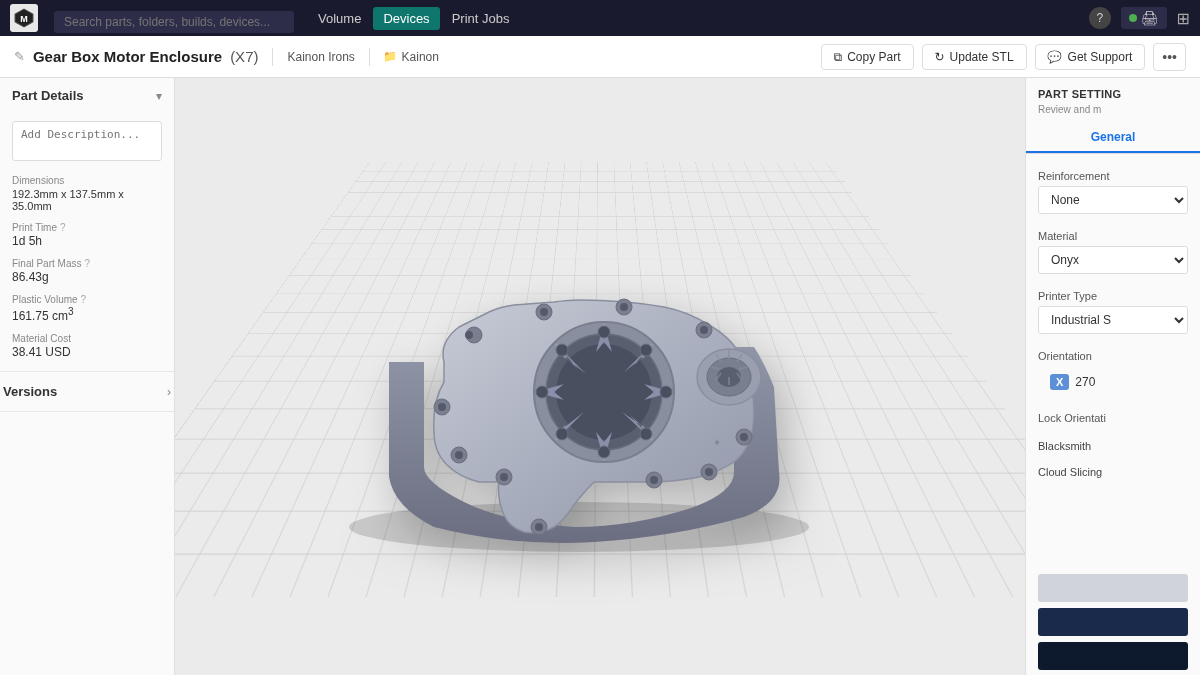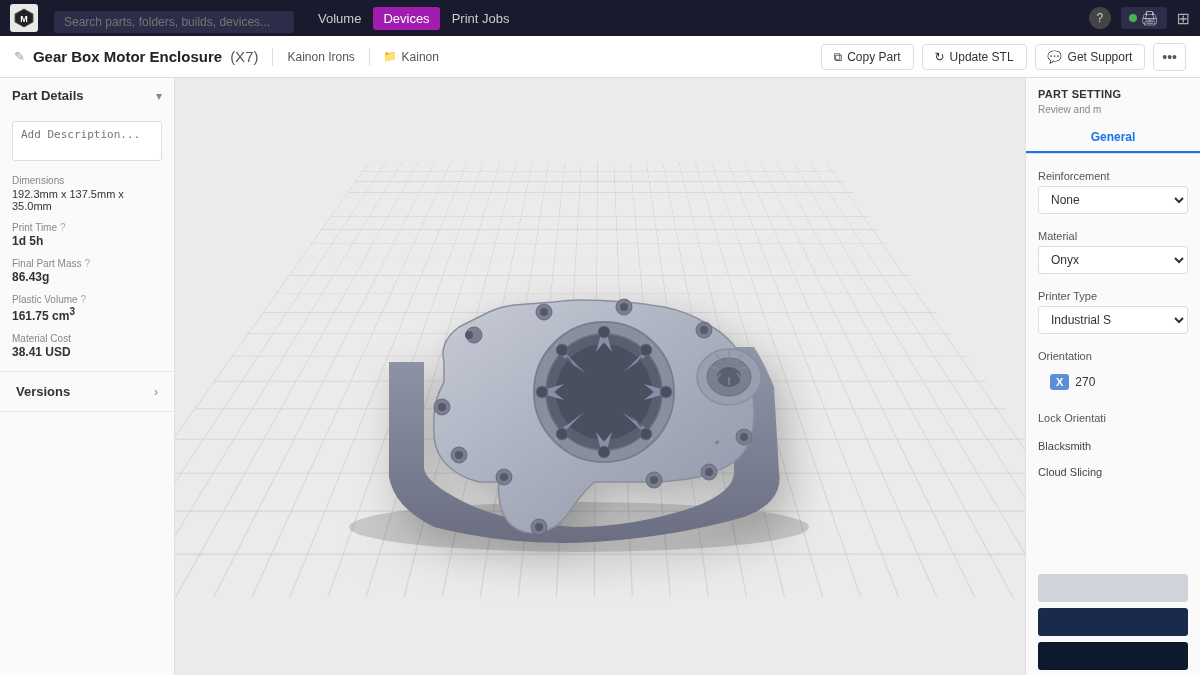--- a/index.html
+++ b/index.html
@@ -16,21 +16,21 @@
       width: 28px; height: 28px; background: #e8e8e8; border-radius: 3px; display: flex; align-items: center; justify-content: center;
     }
     .logo-mark svg { width: 22px; height: 22px; }
     .search-bar {
       background: #2d2d4a; border: none; color: #aaa; padding: 4px 10px; border-radius: 3px; width: 240px; font-size: 12px; outline: none; margin-top: 8px;
     }
     .nav-links { display: flex; gap: 2px; margin-left: 6px; }
     .nav-link {
       color: #ccc; font-size: 13px; padding: 4px 10px; cursor: pointer; border-radius: 3px; text-decoration: none;
     }
-    .nav-link:hover, .nav-link.active { background: #a21caf; color: #fff; }
+    .nav-link:hover, .nav-link.active { background: #0f766e; color: #fff; }
     .nav-right { margin-left: auto; display: flex; align-items: center; gap: 10px; }
     .help-btn {
       width: 22px; height: 22px; border-radius: 50%; background: #444; color: #ccc; display: flex; align-items: center; justify-content: center; font-size: 12px; cursor: pointer;
     }
     .printer-indicator {
       display: flex; align-items: center; gap: 4px; background: #2d2d4a; padding: 3px 8px; border-radius: 3px;
     }
     .printer-dot { width: 8px; height: 8px; border-radius: 50%; background: #4caf50; }
     .printer-icon { color: #ccc; font-size: 14px; }
     .nav-grid { color: #aaa; font-size: 16px; cursor: pointer; }
@@ -68,24 +68,24 @@
     .panel-header-title { font-size: 13px; font-weight: 600; color: #333; }
     .chevron { font-size: 12px; color: #888; }
     .panel-body { padding: 8px 12px 12px; }
     .desc-input {
       width: 100%; border: 1px solid #ddd; border-radius: 3px; padding: 6px 8px; font-size: 11px; color: #aaa; background: #fff; resize: none;
     }
     .dim-label { font-size: 10px; color: #888; margin-top: 10px; margin-bottom: 2px; }
     .dim-value { font-size: 11px; color: #333; font-weight: 500; }
     .info-row { margin-top: 10px; }
     .info-label { font-size: 10px; color: #888; display: flex; align-items: center; gap: 3px; }
-    .info-value { font-size: 12px; color: #333; font-weight: 700; margin-top: 1px; }
+    .info-value { font-size: 12px; color: #333; font-weight: 400; margin-top: 1px; }
     .info-question { font-size: 10px; color: #aaa; cursor: pointer; }
     .versions-header {
-      display: flex; align-items: center; justify-content: space-between; padding: 12px 16px; cursor: pointer;
+      display: flex; align-items: center; justify-content: space-between; padding: 12px 3px; cursor: pointer;
     }
     .versions-title { font-size: 13px; font-weight: 600; color: #333; }
 
     
     .view-area {
       flex: 1; background: #f5f5f5; position: relative; overflow: hidden;
     }
     
     .grid-bg {
       position: absolute; inset: 0;

